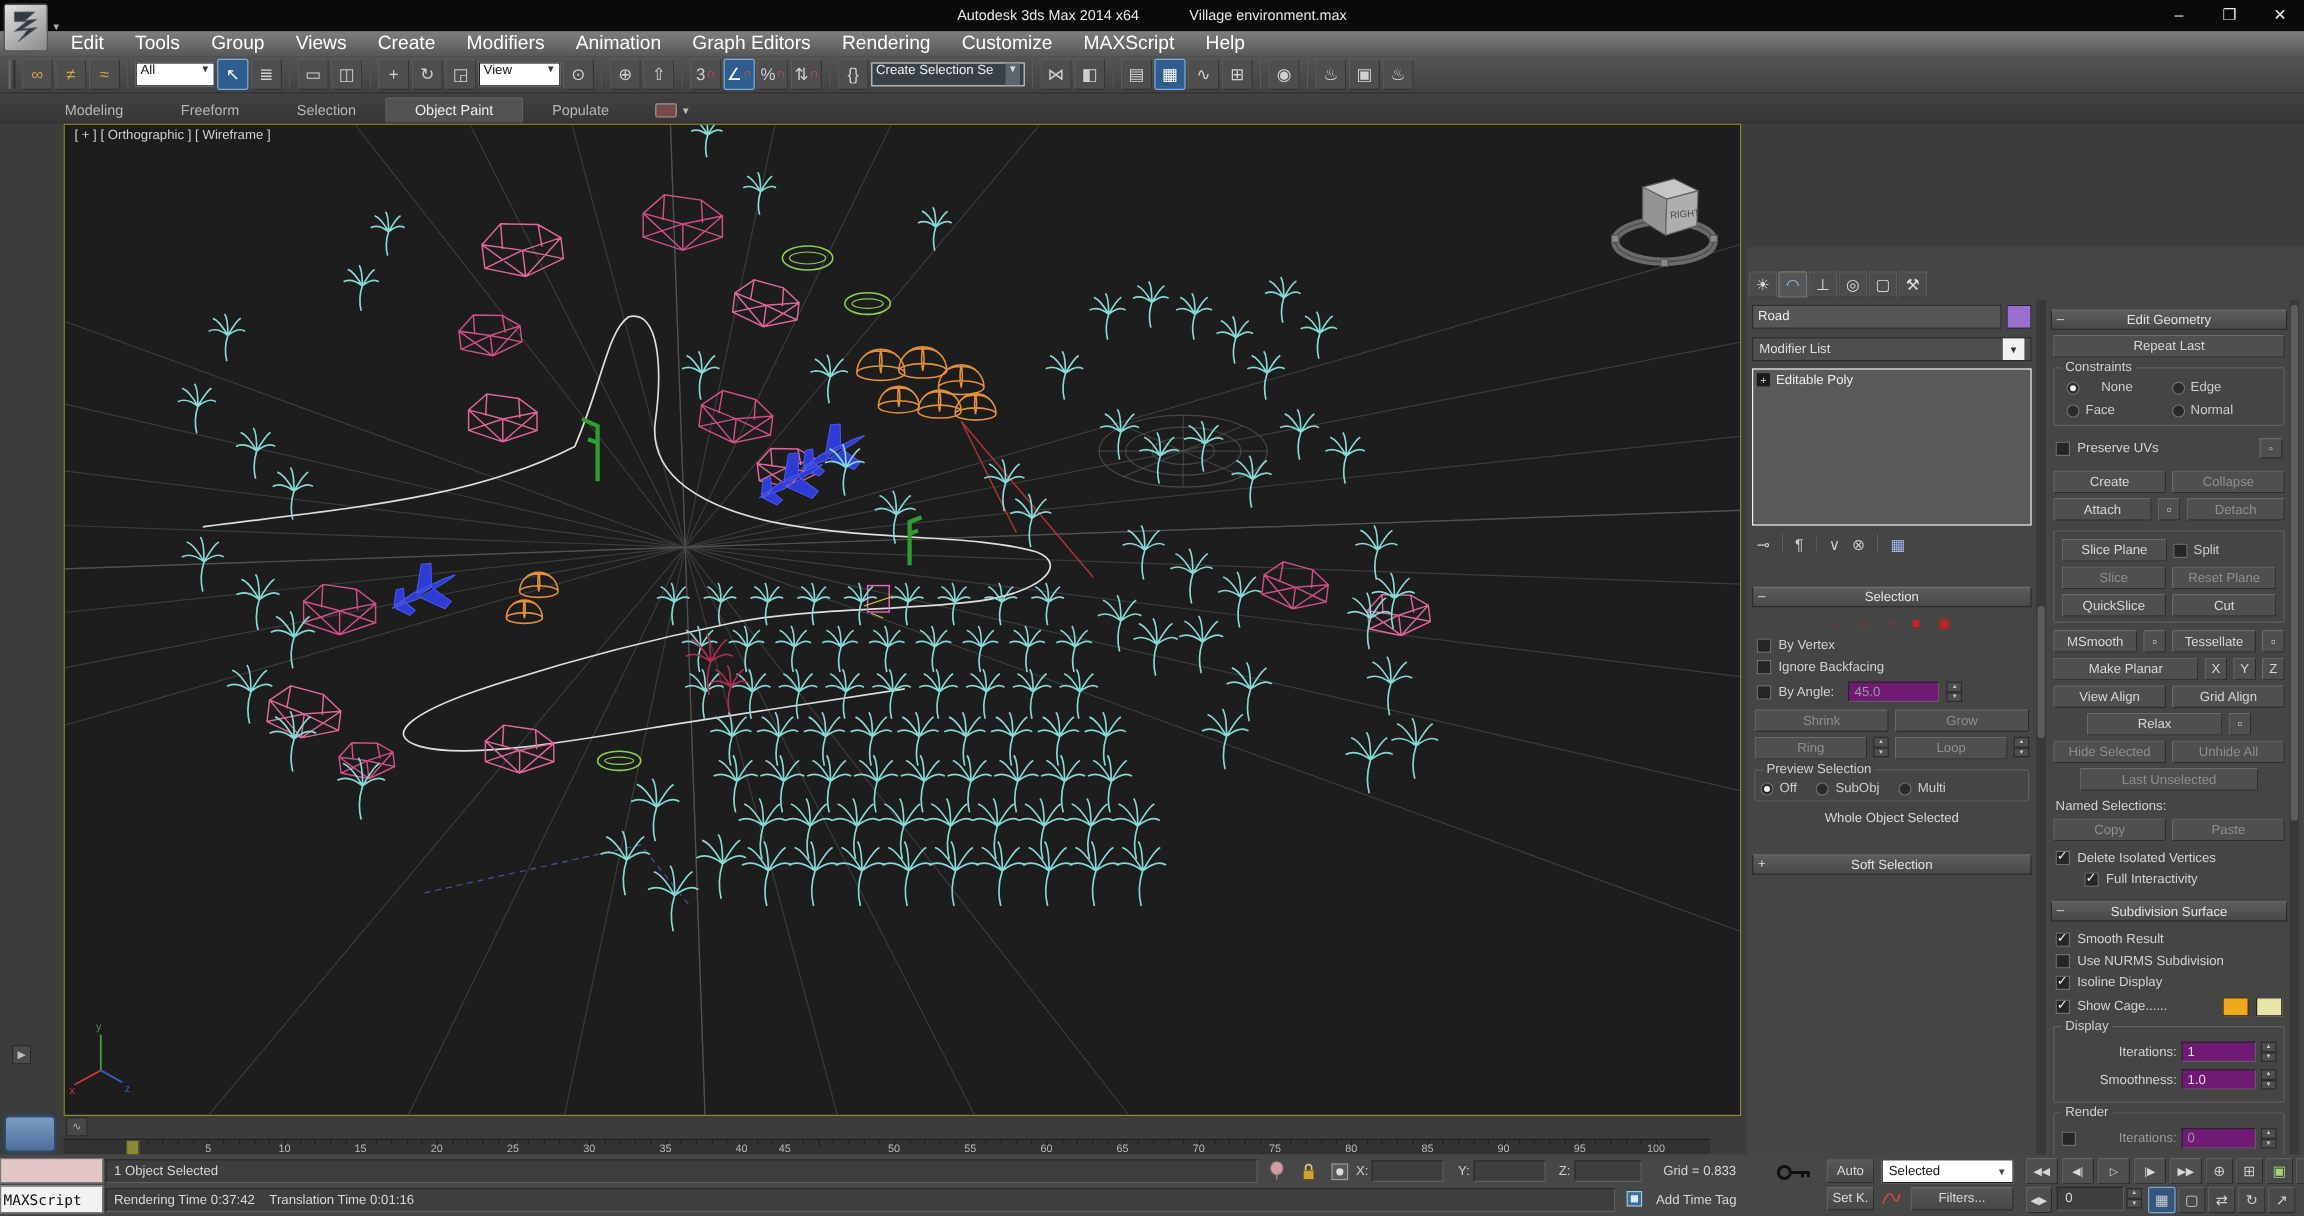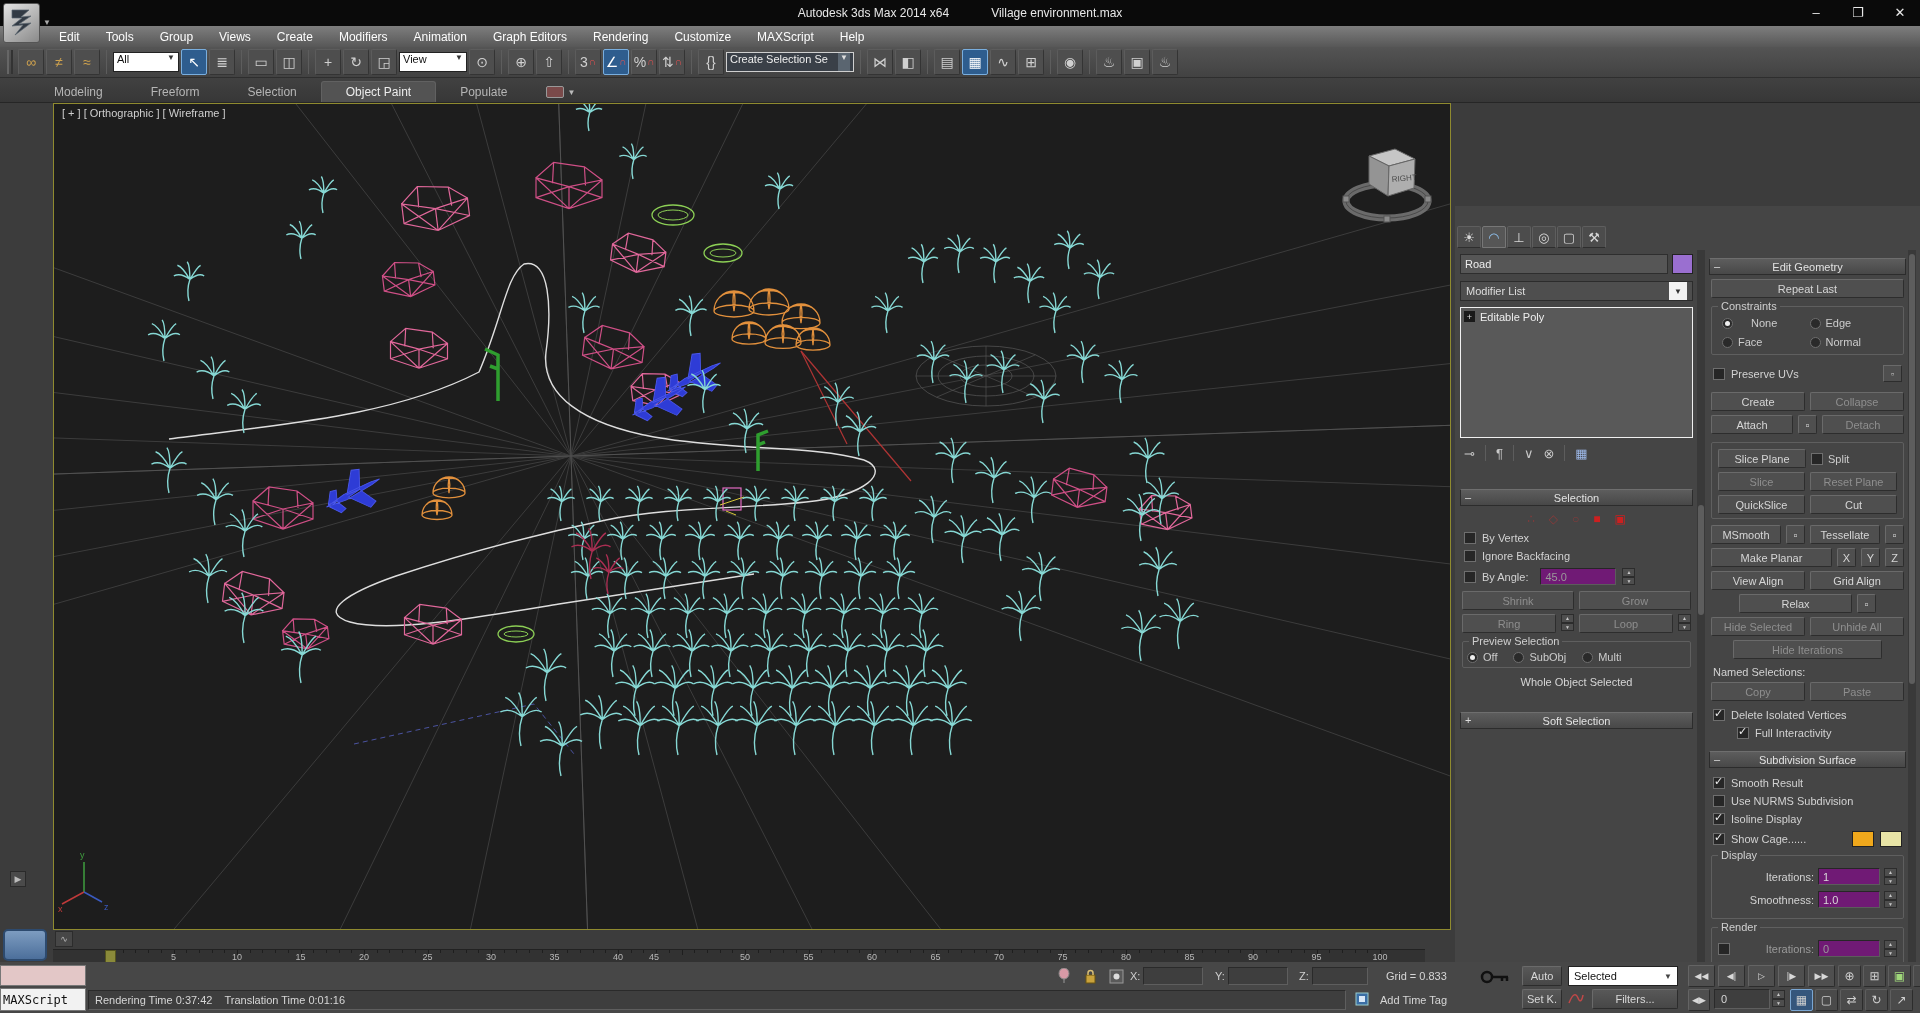--- a/index.html
+++ b/index.html
@@ -15,21 +15,21 @@
   .winbtn { width:28px; height:20px; display:flex; align-items:center; justify-content:center;
     color:#e8e8e8; font-size:13px; cursor:default; }
   .applogo { position:absolute; left:3px; top:3px; width:37px; height:40px; z-index:50;
     background:linear-gradient(145deg,#e2e2e2,#8a8a8a); border:1px solid #555; border-radius:3px;
     display:flex; align-items:center; justify-content:center; }
   .applogo-caret { position:absolute; left:43px; top:18px; color:#aaa; font-size:8px; z-index:50; }
 
   
   .menubar { position:absolute; left:0; top:26px; width:1920px; height:21px;
     background:linear-gradient(#7e7e7e,#575757); display:flex; align-items:center; padding-left:46px; }
-  .mitem { padding:0 13px; color:#fdfdfd; font-size:12px; height:21px; display:flex; align-items:center; }
+  .mitem { padding:0 13px; color:#fdfdfd; font-size:16px; height:21px; display:flex; align-items:center; }
 
   
   .toolbar { position:absolute; left:0; top:47px; width:1920px; height:31px;
     background:linear-gradient(#545454,#424242); display:flex; align-items:center; gap:2px; padding-left:4px;
     border-bottom:1px solid #2e2e2e; }
   .grip { width:6px; height:24px; border-left:2px solid #666; border-right:2px solid #333; margin:0 3px; }
   .tbtn { width:26px; height:26px; background:#4e4e4e; border:1px solid #5c5c5c; border-bottom-color:#343434;
     border-right-color:#343434; border-radius:2px; display:flex; align-items:center; justify-content:center;
     color:#d0d0d0; font-size:14px; line-height:1; }
   .tbtn.gold { color:#cfa24e; }
@@ -874,21 +874,21 @@
         </div>
         <div class="prow" style="padding:0 28px">
           <div class="btn">Relax</div>
           <div class="btn sq">▫</div>
         </div>
         <div class="prow">
           <div class="btn dis">Hide Selected</div>
           <div class="btn dis">Unhide All</div>
         </div>
         <div class="prow" style="padding:0 22px">
-          <div class="btn dis">Hide Iterations</div>
+          <div class="btn dis">Last Unselected</div>
         </div>
         <div class="lblrow" style="margin:7px 4px 3px 4px">
           <span>Named Selections:</span>
         </div>
         <div class="prow">
           <div class="btn dis">Copy</div>
           <div class="btn dis">Paste</div>
         </div>
         <div class="lblrow" style="margin-top:8px">
           <span class="chk on"></span>
@@ -977,20 +977,23 @@
     </div>
   </div>
 </div>
 
 <div class="statusbar">
   <div class="maxs-pink"></div>
   <div class="maxs-white">
       <span>MAXScript</span>
     </div>
 
+  <div class="sfield" style="left:88px;top:4px;width:960px;height:20px">
+    <span>1 Object Selected</span>
+  </div>
   <div class="sicon" style="left:1054px;top:5px">
     <svg width="12" height="16" viewBox="0 0 12 16">
         <ellipse cx="6" cy="5.5" rx="5" ry="5.5" fill="#d89aa6" stroke="#888"></ellipse>
         <line x1="6" y1="11" x2="6" y2="15" stroke="#999"></line>
       </svg>
   </div>
   <div class="sicon" style="left:1080px;top:5px">
     <svg width="13" height="15" viewBox="0 0 13 15">
         <rect x="2" y="6" width="9" height="8" fill="#c9a23c" stroke="#6b5410"></rect>
         <path d="M4,6 V4 a2.5,2.5 0 0 1 5,0 V6" fill="none" stroke="#d9bf76" stroke-width="1.5"></path>

